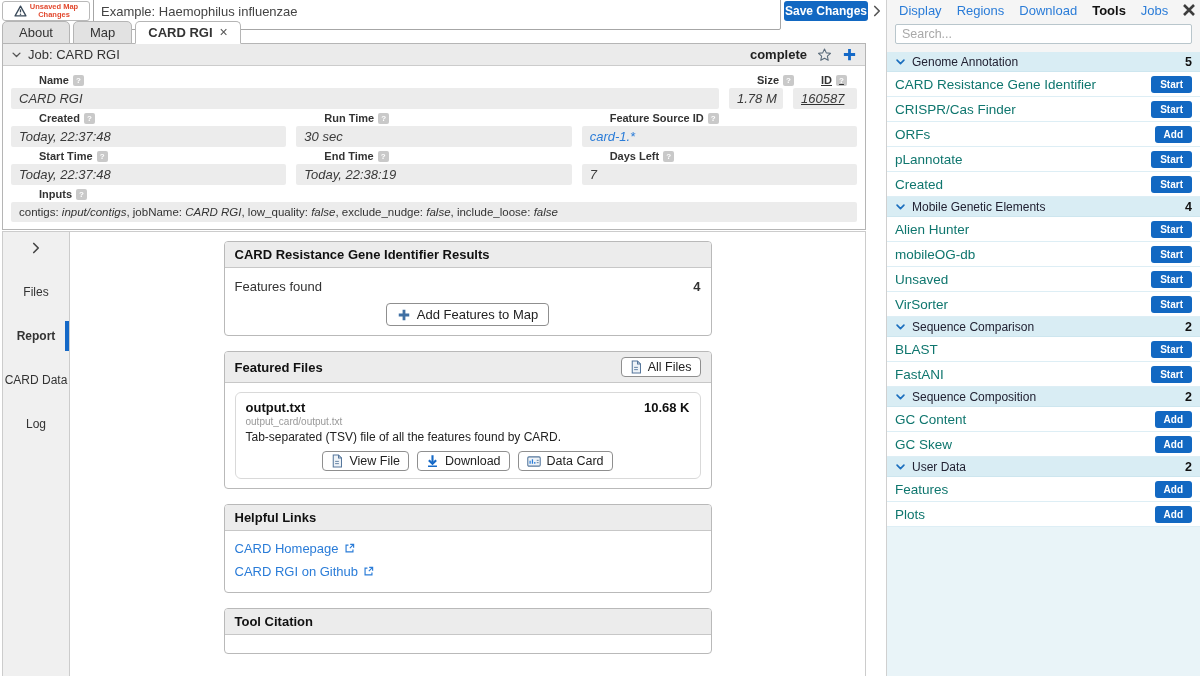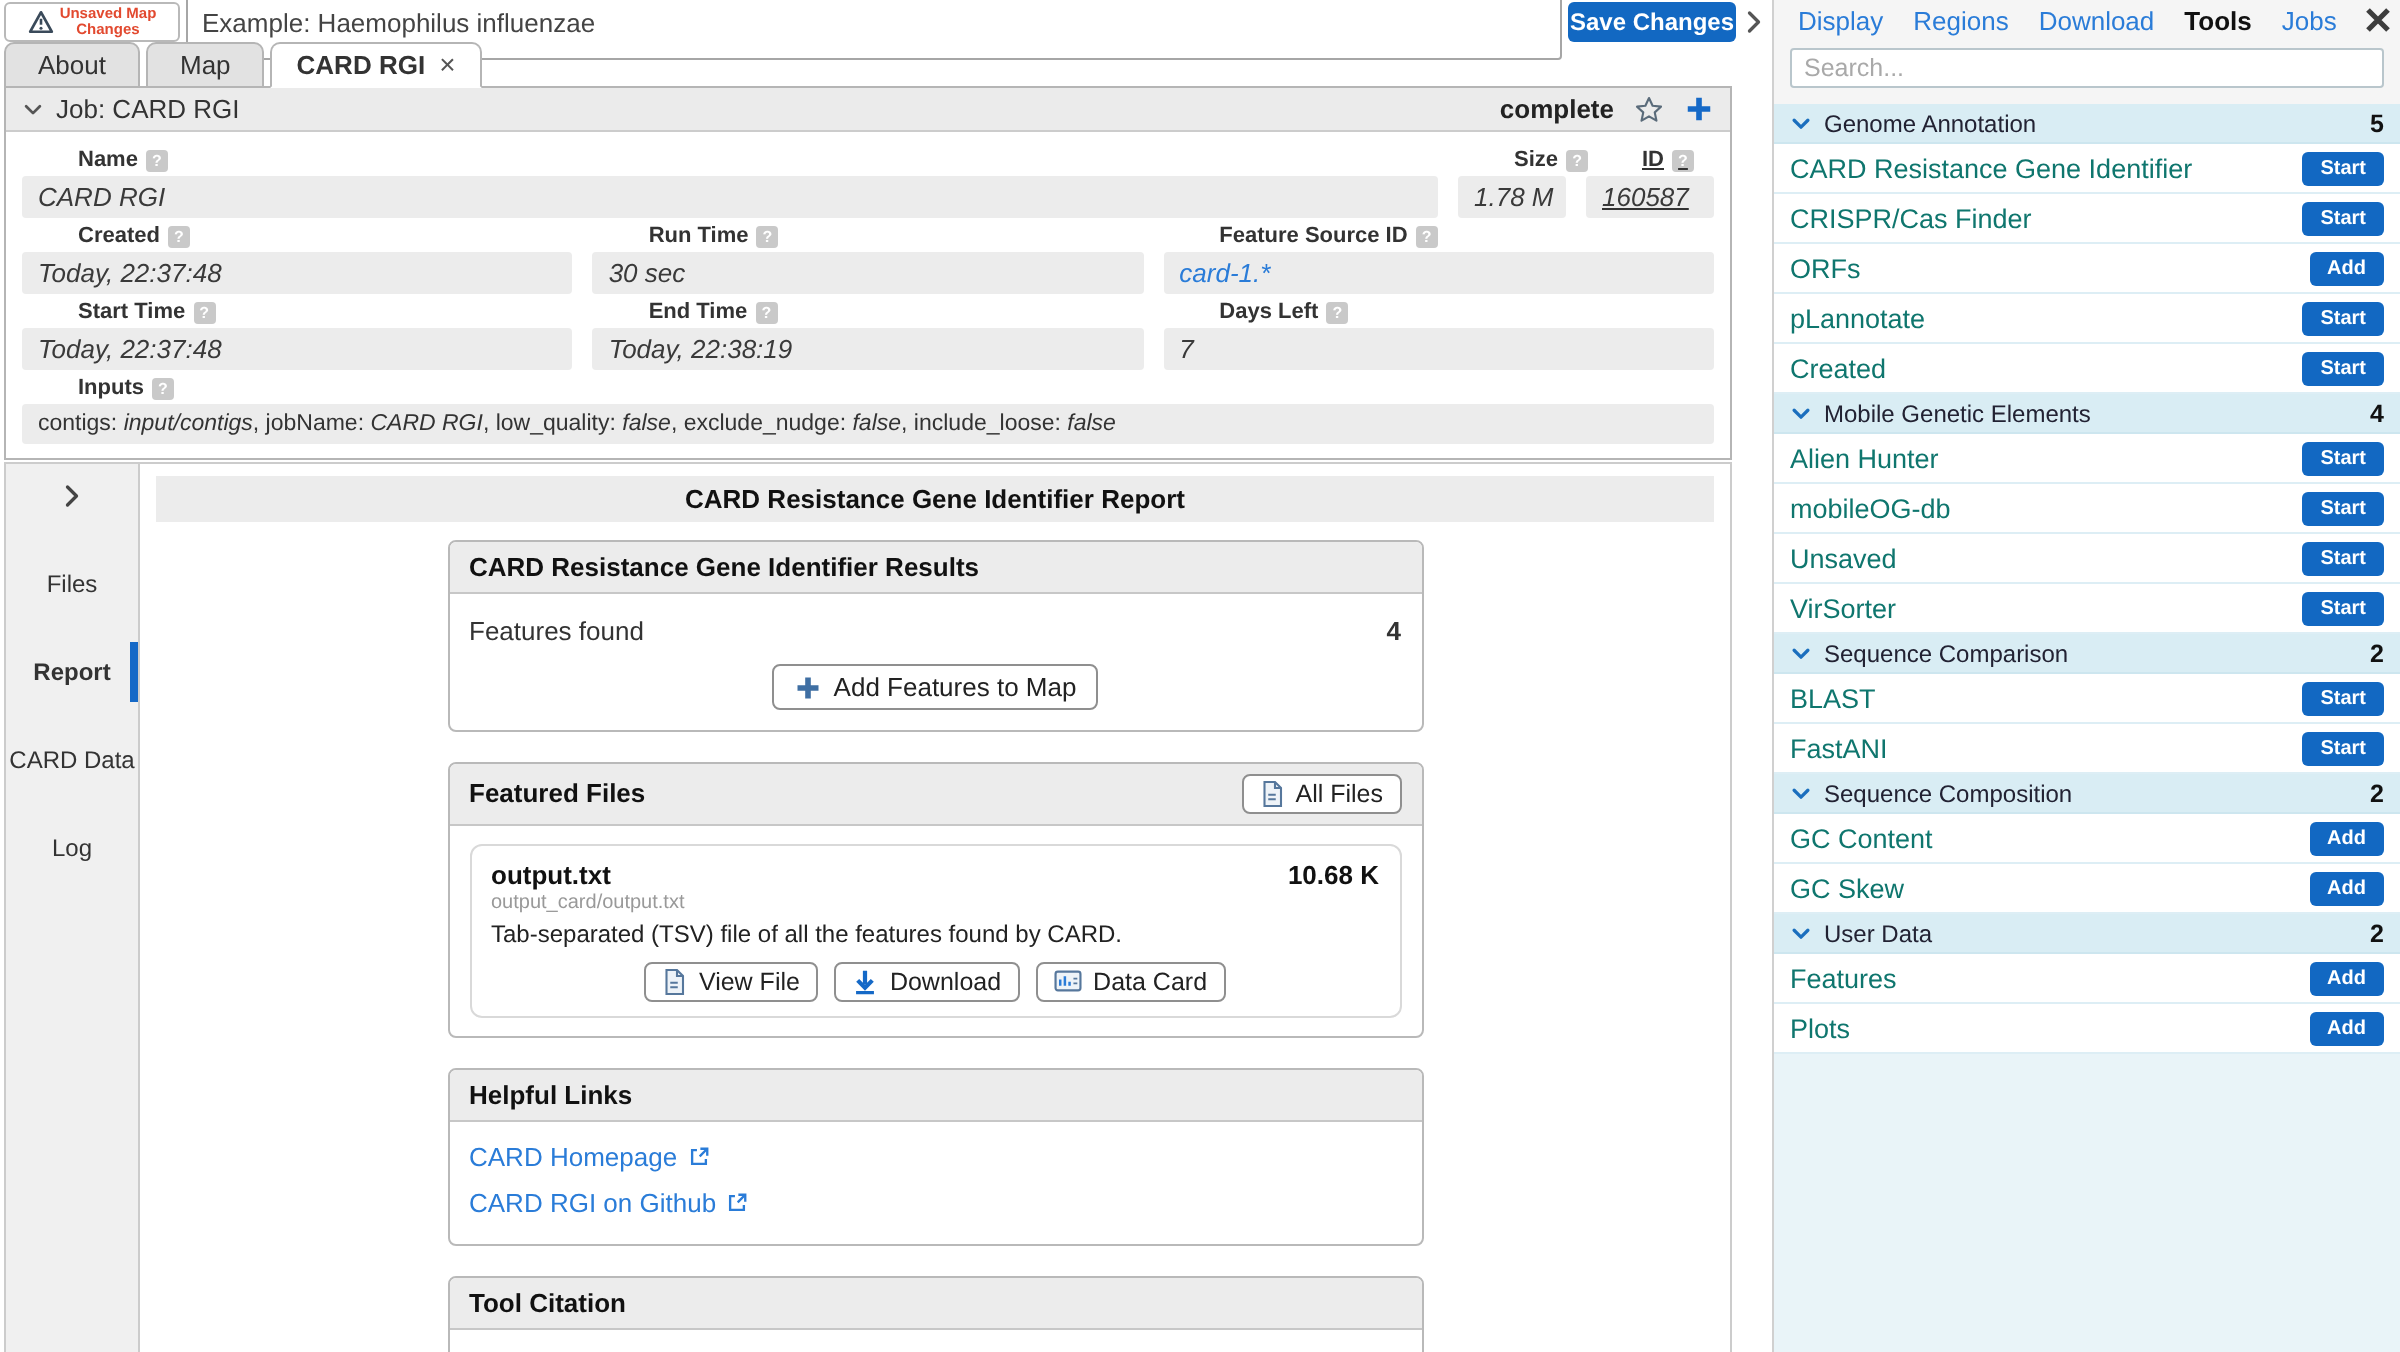--- a/index.html
+++ b/index.html
@@ -251,21 +251,20 @@
     <div class="side-item">Files</div>
     <div class="side-item active">
       <span>Report</span>
       <span class="bar"></span>
     </div>
     <div class="side-item">CARD Data</div>
     <div class="side-item">Log</div>
   </div>
 
   <div class="report">
-    <div class="report-title">CARD Resistance Gene Identifier Report</div>
     <div class="boxes">
 
       <div class="box">
         <div class="box-h">CARD Resistance Gene Identifier Results</div>
         <div class="box-b">
           <div class="kv">
             <span>Features found</span>
             <span class="v">4</span>
           </div>
           <div class="center">

